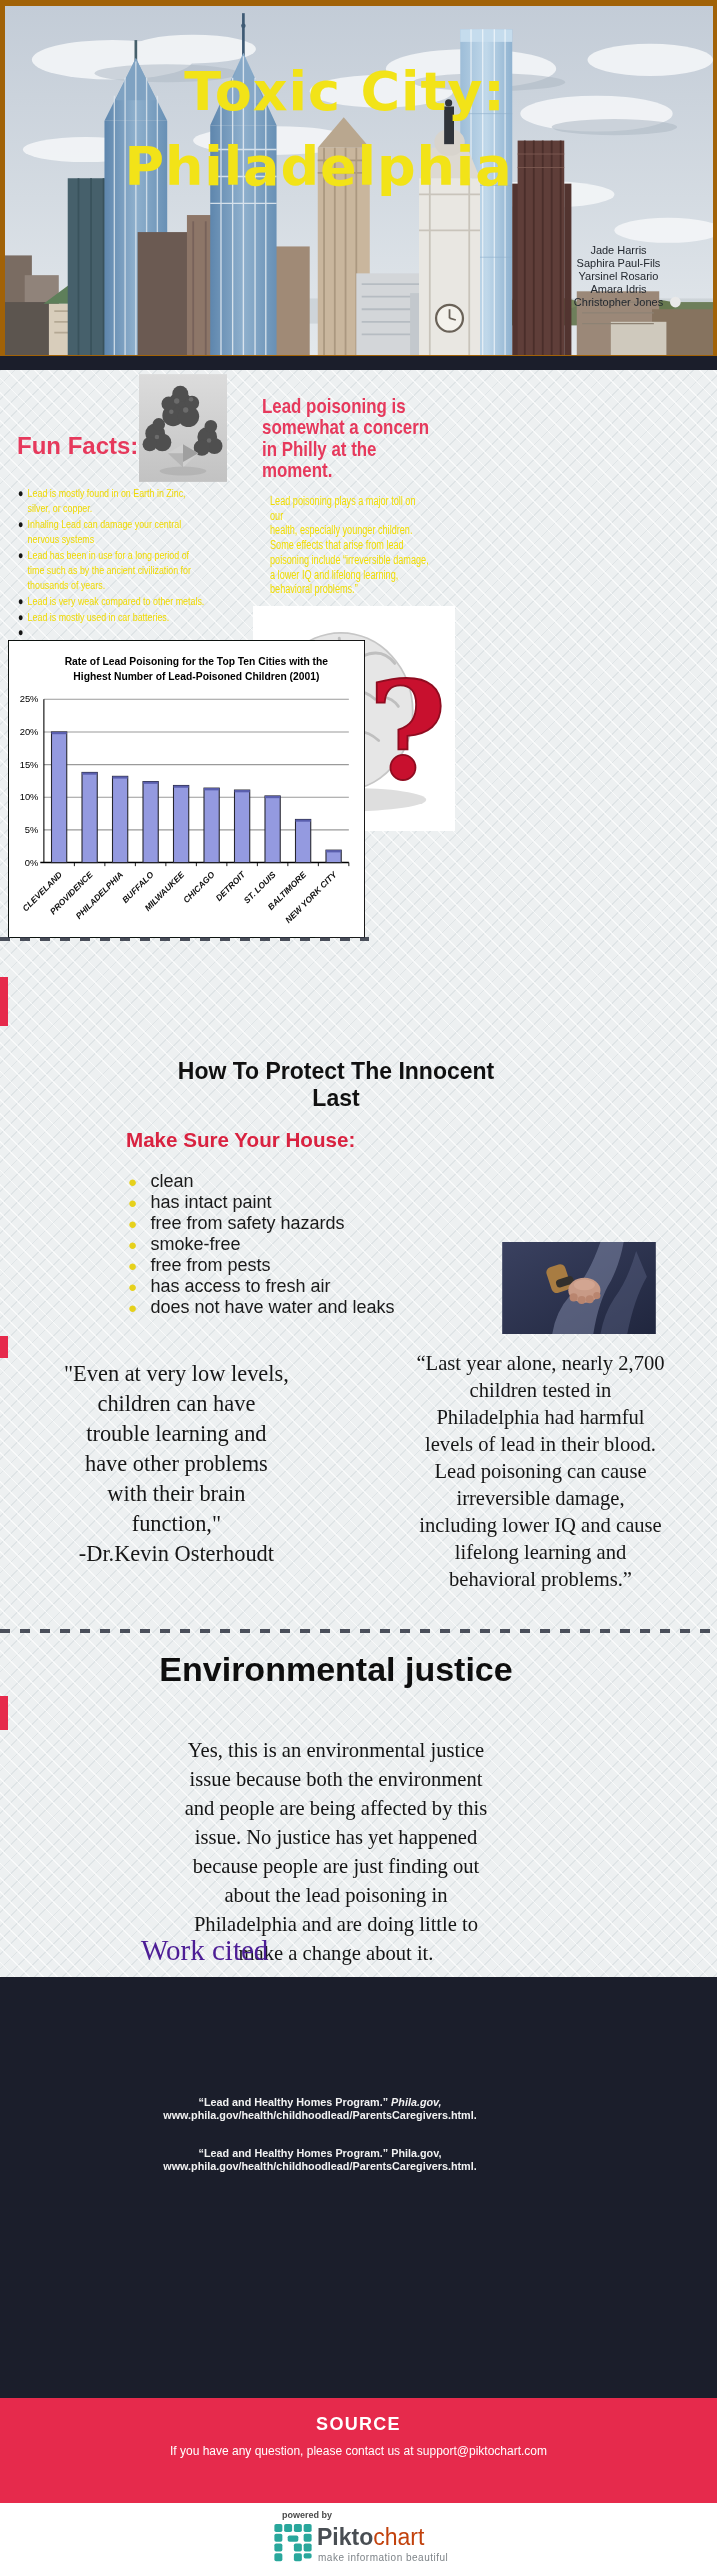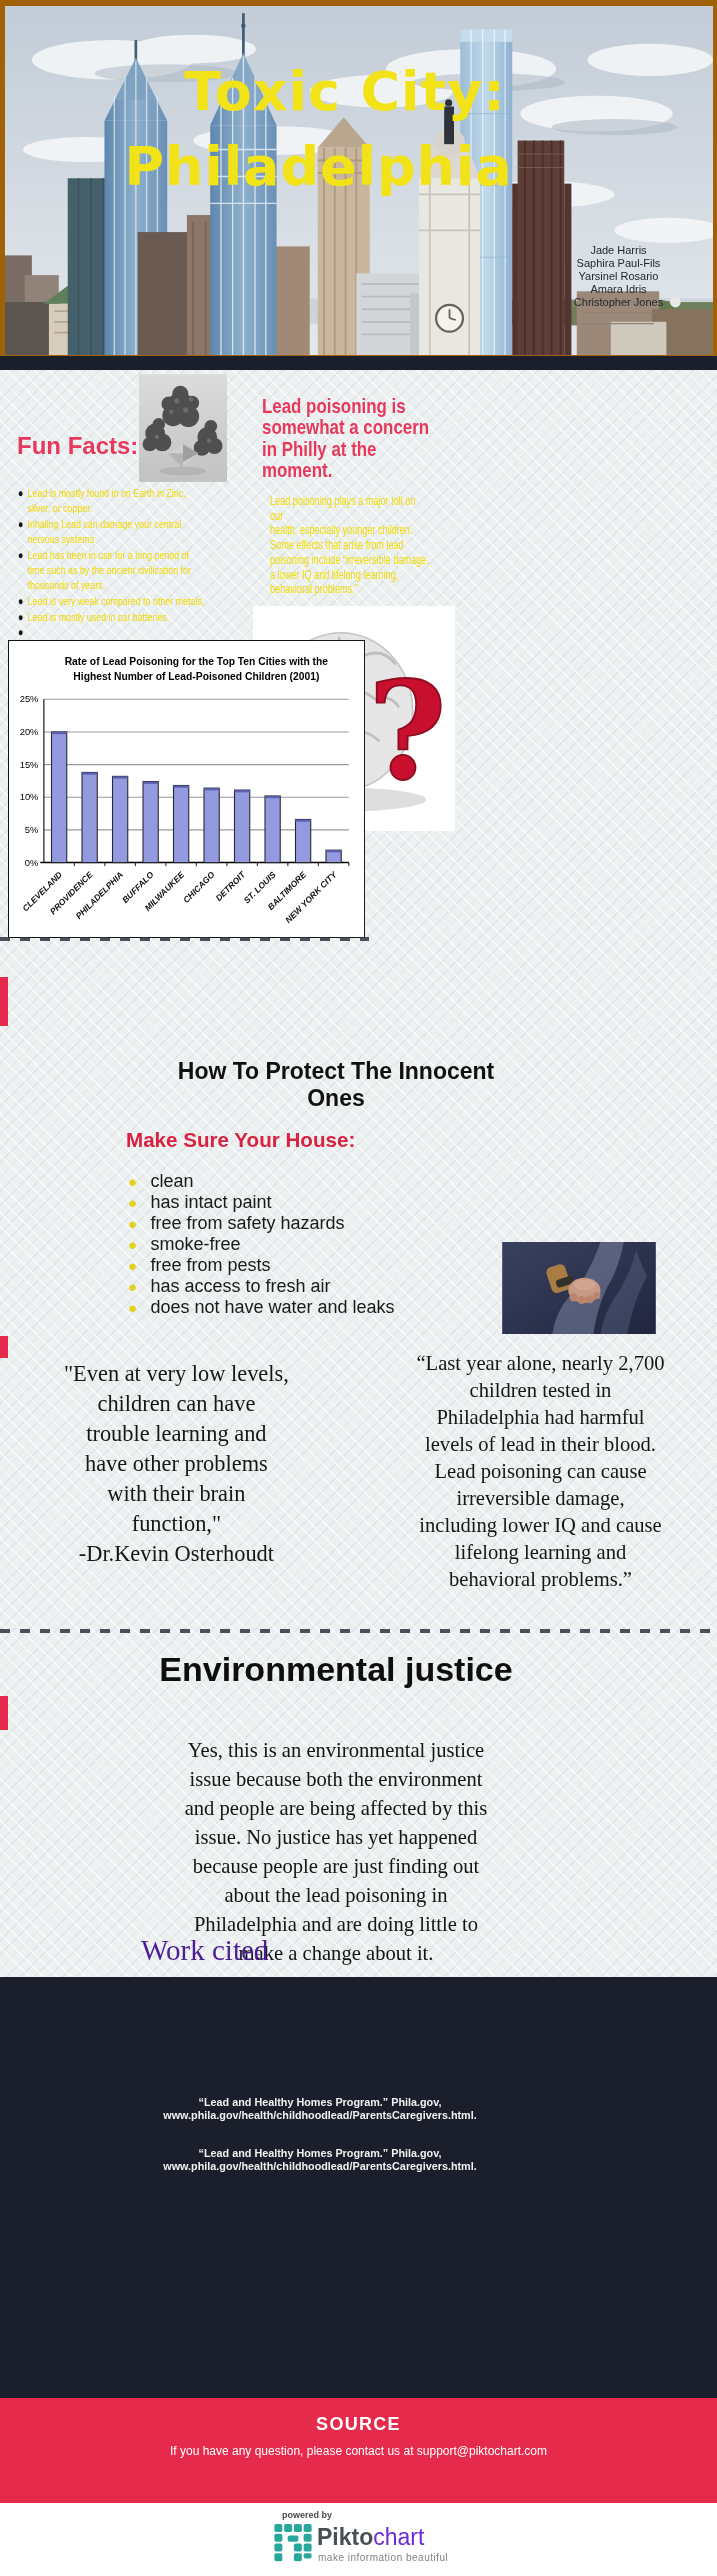--- a/index.html
+++ b/index.html
@@ -47,33 +47,33 @@
   
   .justice-head{left:67px;top:1650px;width:538px;text-align:center;font-size:34px;font-weight:bold;color:#0e0e0e;}
   .justice-par{left:85px;top:1723px;width:502px;text-align:center;font-family:"Liberation Serif",serif;
                font-size:20.6px;line-height:29px;color:#141414;margin-top:13px;}
   
   .navy-block{left:0;top:1977px;width:717px;height:421px;background:#1b1e2b;}
   .wc-head{left:141px;top:1934px;width:359px;text-align:left;font-family:"Liberation Serif",serif;
            font-size:29px;color:#4c1d95;}
   .cite{left:96px;width:448px;text-align:center;color:#f2f2f2;font-size:10.8px;line-height:13px;font-weight:bold;}
   .cite1{top:2096px;} .cite2{top:2147px;}
-  .cite .it{margin-top:32px;}
+  .cite .it{font-style:italic;margin-top:32px;}
   
   .red-band{left:0;top:2398px;width:717px;height:106px;background:#e62a4c;}
   .src-title{left:0;top:2414px;width:717px;text-align:center;color:#ffffff;font-size:18px;
              font-weight:bold;letter-spacing:1.3px;}
   .src-contact{left:0;top:2444px;width:717px;text-align:center;color:#ffffff;font-size:12px;}
   
   .footer{left:0;top:2503px;width:717px;height:73px;background:#ffffff;}
   .powered{left:0;top:2510px;width:614px;text-align:center;font-size:9px;font-weight:bold;color:#4a4a4a;}
   .logo-wrap{left:274px;top:2524px;width:206px;height:45px;cursor:pointer;}
   .logo-text{position:absolute;left:43px;top:1.8px;font-size:23px;line-height:23px;}
   .logo-bold{font-weight:bold;color:#494e53;}
-  .logo-light{font-weight:normal;color:#6d28d9;}
+  .logo-light{font-weight:normal;color:#c2410c;}
   .logo-tag{position:absolute;left:44px;top:28px;font-size:10px;letter-spacing:0.5px;color:#7e8489;}
   
   .seam{height:3.6px;background-image:repeating-linear-gradient(90deg,#2e3340 0 10px,rgba(0,0,0,0) 10px 20px);opacity:.85;}
   .seam1{left:0;top:937px;width:369px;}
   .seam2{left:0;top:1629px;width:717px;}
   .redtick{width:8px;background:#e62a4c;}
 </style>
 </head>
 <body>
 
@@ -431,21 +431,21 @@
         <line x1="346" y1="248" x2="346" y2="252" stroke="#000"></line>
         <text x="333" y="262" text-anchor="end" font-size="9.5" font-style="italic" font-weight="bold" font-family="Liberation Sans, sans-serif" fill="#111" transform="rotate(-45 333 262)">BALTIMORE</text>
         <rect x="354.5" y="234.168" width="17" height="13.831999999999999" fill="#949ae0" stroke="#26262e" stroke-width="1.2"></rect>
         <rect x="354.5" y="234.168" width="17" height="2.5" fill="#5a5fae"></rect>
         <line x1="380" y1="248" x2="380" y2="252" stroke="#000"></line>
         <text x="367" y="262" text-anchor="end" font-size="9.5" font-style="italic" font-weight="bold" font-family="Liberation Sans, sans-serif" fill="#111" transform="rotate(-45 367 262)">NEW YORK CITY</text>
       </svg></div>
   <div class="abs seam seam1"></div>
 
   <div class="abs protect-head pre">How To Protect The Innocent
-Ones</div>
+Last</div>
   <div class="abs makesure">Make Sure Your House:</div>
   <div class="abs p-list">
       <div class="p-item">
         <span class="p-dot">●</span>
         <span class="p-txt"> clean</span>
       </div>
       <div class="p-item">
         <span class="p-dot">●</span>
         <span class="p-txt">has intact paint</span>
       </div>

